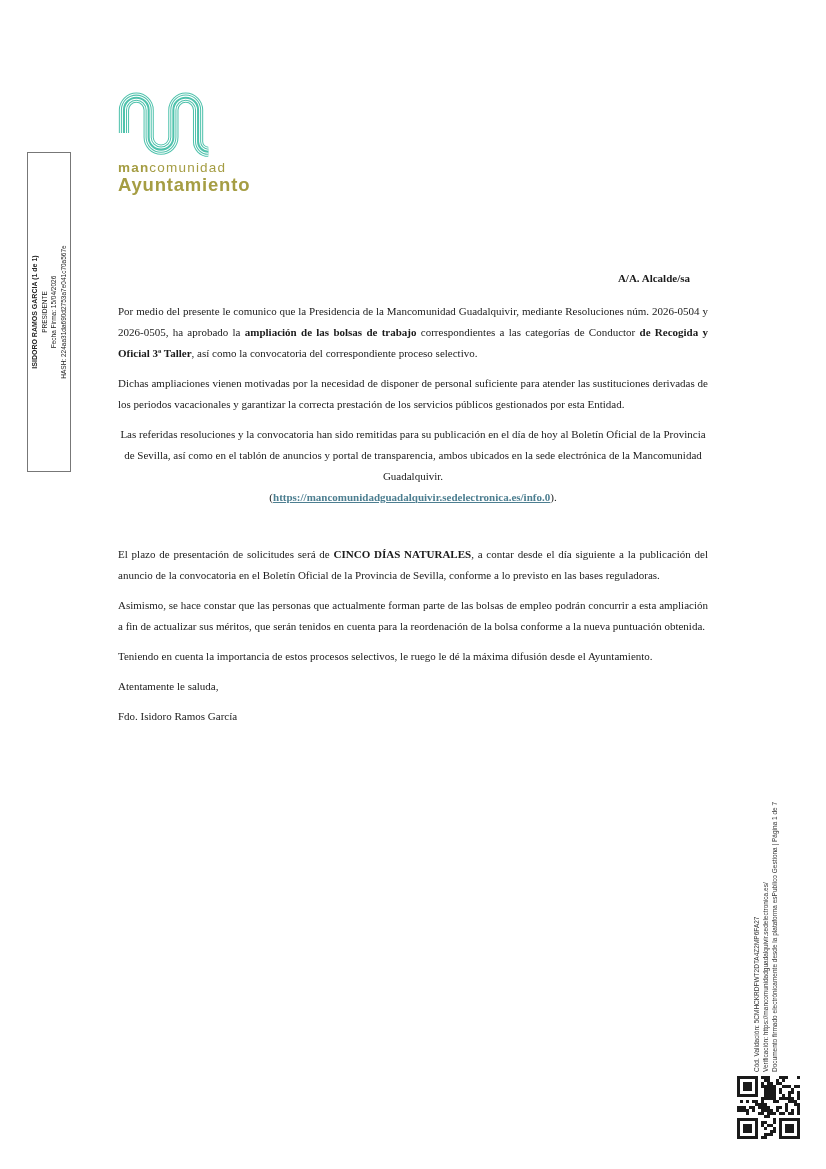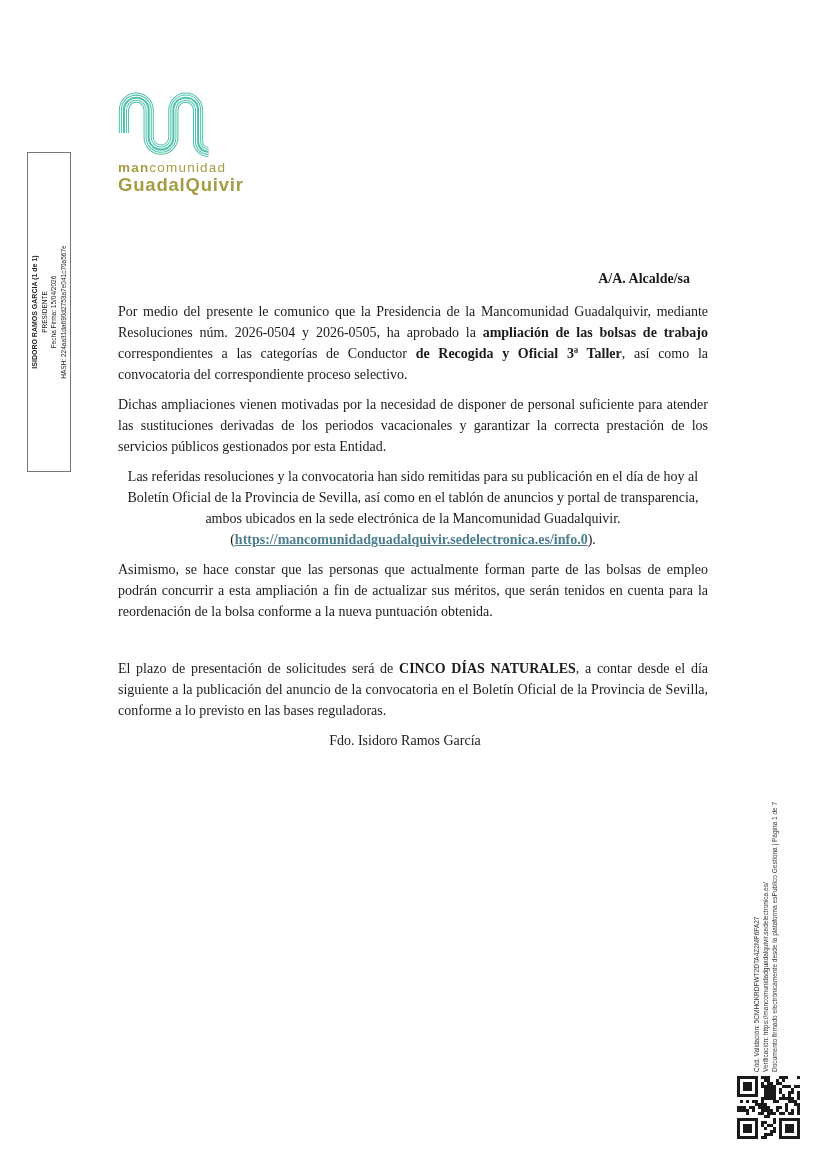--- a/index.html
+++ b/index.html
@@ -22,29 +22,29 @@
   .mg{fill:none;}
   .mg-t{stroke:var(--teal);}
   .mg-w{stroke:#ffffff;}
   .logo-line1{font-family:"Liberation Sans",sans-serif;font-size:13.5px;letter-spacing:1.2px;
               color:var(--olive);margin-top:3px;}
   .logo-line1 b{font-weight:bold;}
   .logo-line2{font-family:"Liberation Sans",sans-serif;font-weight:bold;font-size:18.5px;
               letter-spacing:0.8px;color:var(--olive);margin-top:-1px;}
 
   
-  .content{position:absolute;left:118px;top:268px;width:590px;font-size:14px;line-height:21px;}
+  .content{position:absolute;left:118px;top:268px;width:590px;font-size:11px;line-height:21px;}
   .addressee{text-align:right;padding-right:18px;font-weight:bold;margin-bottom:12px;}
   .para{text-align:justify;margin:0 0 9px 0;}
   .para.left{text-align:center;}
   .para.gap{margin-top:36px;}
   a.doclink{color:var(--link);text-decoration:underline;cursor:pointer;font-weight:bold;}
   .closing{margin:0 0 9px 0;}
   .sig-title{text-align:right;padding-right:8px;font-weight:bold;margin-top:16px;}
-  .sig-name{text-align:center;padding-right:16px;}
+  .sig-name{text-align:left;padding-right:16px;}
 
   
   .side-wrap{position:absolute;left:752px;top:700px;width:40px;height:372px;}
   .side-rot{position:absolute;left:0;top:0;width:372px;height:40px;
             transform:rotate(-90deg) translateX(-372px);transform-origin:0 0;
             font-family:"Liberation Sans",sans-serif;font-size:6.5px;line-height:9px;
             color:#333;text-align:left;white-space:nowrap;}
 
   
   .qr{position:absolute;left:737px;top:1076px;width:63px;height:63px;fill:#1a1a1a;}
@@ -68,32 +68,34 @@
       <defs>
         <path id="mg-path" d="M 7 48 V 21 A 14.5 14.5 0 0 1 36 21 V 53 A 14.5 14.5 0 0 0 65 53 V 21 A 14.5 14.5 0 0 1 94 21 V 58 A 12 12 0 0 0 106 70"></path>
       </defs>
       <use href="#mg-path" class="mg mg-t" stroke-width="12"></use>
       <use href="#mg-path" class="mg mg-w" stroke-width="9.6"></use>
       <use href="#mg-path" class="mg mg-t" stroke-width="7.2"></use>
       <use href="#mg-path" class="mg mg-w" stroke-width="4.8"></use>
       <use href="#mg-path" class="mg mg-t" stroke-width="2.4"></use>
     </svg>
     <div class="logo-line1"><b>man</b><span>comunidad</span></div>
-    <div class="logo-line2">GuadalQuivir</div>
+    <div class="logo-line2">Ayuntamiento</div>
   </div>
 
   <div class="content">
     <div class="addressee">A/A. Alcalde/sa</div>
     <div id="paragraphs">
         <div class="para"><span>Por medio del presente le comunico que la Presidencia de la Mancomunidad Guadalquivir, mediante Resoluciones núm. 2026-0504 y 2026-0505, ha aprobado la </span><b>ampliación de las bolsas de trabajo</b><span> correspondientes a las categorías de Conductor </span><b>de Recogida y Oficial 3ª Taller</b><span>, así como la convocatoria del correspondiente proceso selectivo.</span></div>
         <div class="para"><span>Dichas ampliaciones vienen motivadas por la necesidad de disponer de personal suficiente para atender las sustituciones derivadas de los periodos vacacionales y garantizar la correcta prestación de los servicios públicos gestionados por esta Entidad.</span></div>
         <div class="para left"><span>Las referidas resoluciones y la convocatoria han sido remitidas para su publicación en el día de hoy al Boletín Oficial de la Provincia de Sevilla, así como en el tablón de anuncios y portal de transparencia, ambos ubicados en la sede electrónica de la Mancomunidad Guadalquivir.</span><br><span>(</span><a class="doclink">https://mancomunidadguadalquivir.sedelectronica.es/info.0</a><span>).</span></div>
+        <div class="para gap"><span>El plazo de presentación de solicitudes será de </span><b>CINCO DÍAS NATURALES</b><span>, a contar desde el día siguiente a la publicación del anuncio de la convocatoria en el Boletín Oficial de la Provincia de Sevilla, conforme a lo previsto en las bases reguladoras.</span></div>
         <div class="para"><span>Asimismo, se hace constar que las personas que actualmente forman parte de las bolsas de empleo podrán concurrir a esta ampliación a fin de actualizar sus méritos, que serán tenidos en cuenta para la reordenación de la bolsa conforme a la nueva puntuación obtenida.</span></div>
-        <div class="para gap"><span>El plazo de presentación de solicitudes será de </span><b>CINCO DÍAS NATURALES</b><span>, a contar desde el día siguiente a la publicación del anuncio de la convocatoria en el Boletín Oficial de la Provincia de Sevilla, conforme a lo previsto en las bases reguladoras.</span></div>
+        <div class="para"><span>Teniendo en cuenta la importancia de estos procesos selectivos, le ruego le dé la máxima difusión desde el Ayuntamiento.</span></div>
       </div>
+    <div class="closing">Atentamente le saluda,</div>
     <div class="sig-name">Fdo. Isidoro Ramos García</div>
   </div>
 
   <div class="side-wrap">
     <div class="side-rot">
       <div class="side-line">Cód. Validación: 5CMHCKRDFWT2DTA4Z2MP6FA27</div>
       <div class="side-line">Verificación: https://mancomunidadguadalquivir.sedelectronica.es/</div>
       <div class="side-line">Documento firmado electrónicamente desde la plataforma esPublico Gestiona | Página 1 de 7</div>
     </div>
   </div>

